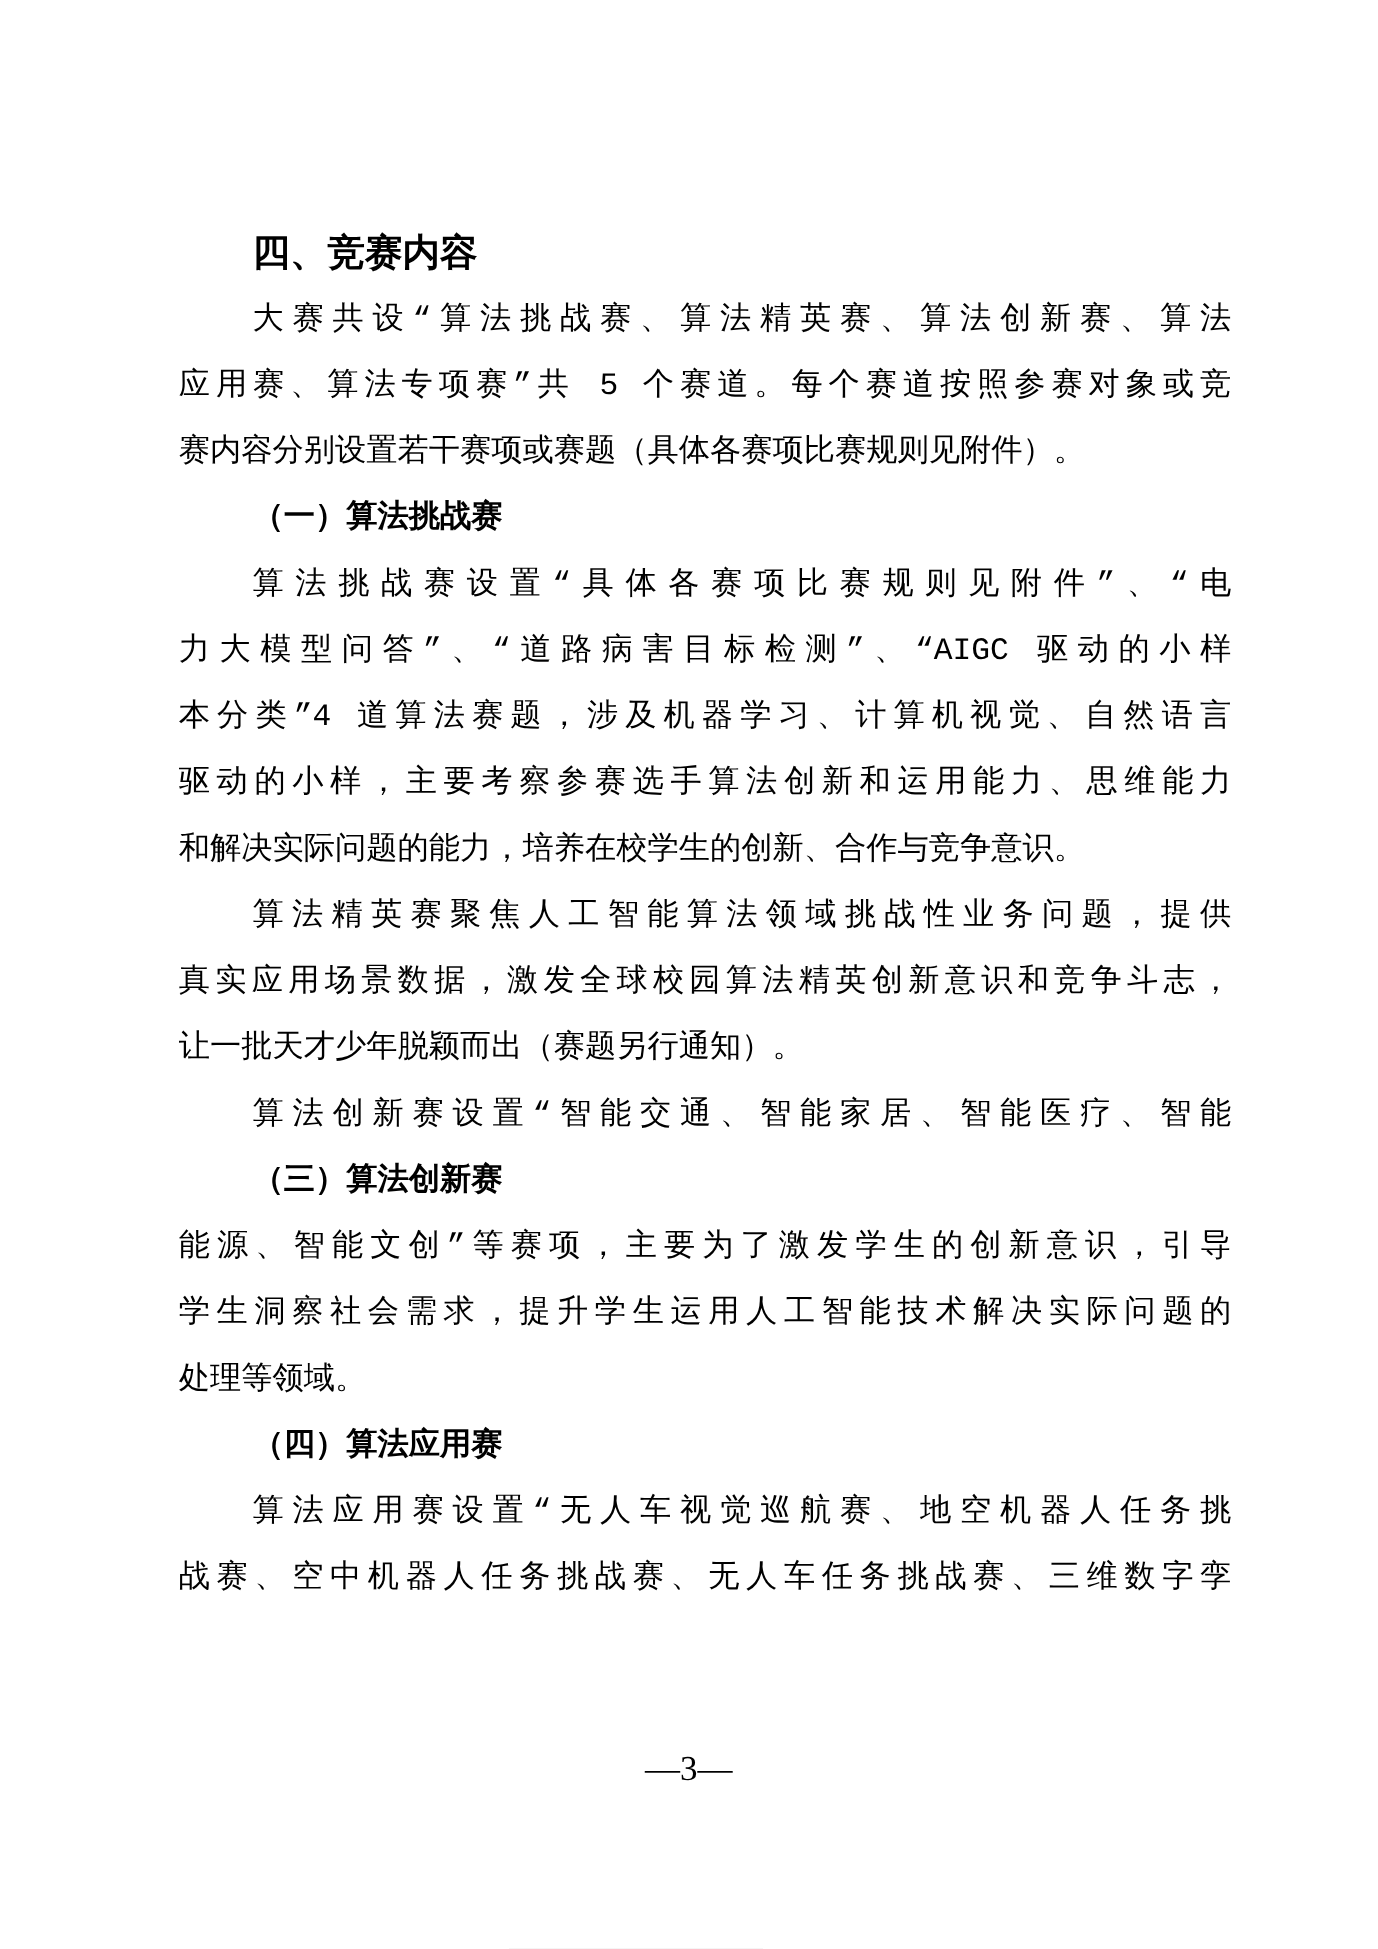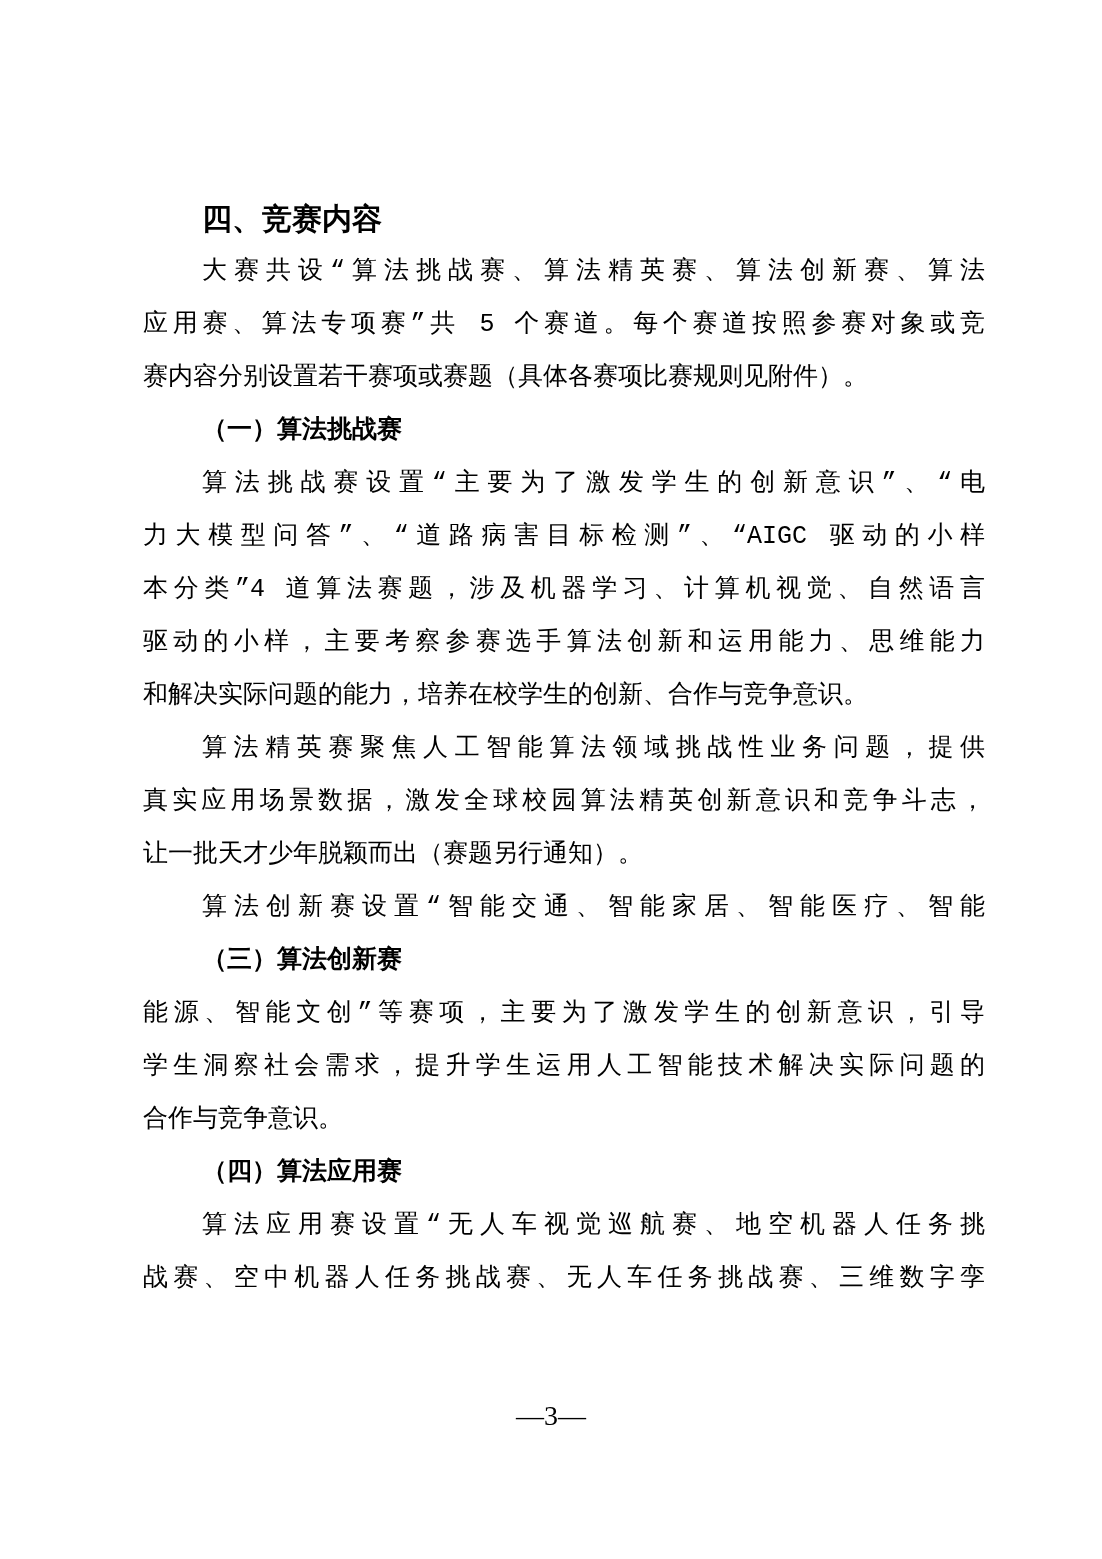--- a/index.html
+++ b/index.html
@@ -12,21 +12,21 @@
     width: 1102px;
     height: 1559px;
     background: #ffffff;
     margin: 0 auto;
     overflow: hidden;
     color: #000000;
   }
   .doc {
     position: absolute;
     left: 143px;
-    top: 192px;
+    top: 176px;
     width: 842px;
   }
   .line {
     display: block;
     height: 53px;
     line-height: 53px;
     font-size: 25px;
     font-family: Liberation Mono, monospace;
     color: #000000;
     white-space: nowrap;
@@ -62,31 +62,31 @@
 </head>
 <body>
 
 <div class="page">
   <div class="doc">
       <div class="line line-heading indent">四、竞赛内容</div>
       <div class="line line-body indent justify">大赛共设“算法挑战赛、算法精英赛、算法创新赛、算法</div>
       <div class="line line-body justify">应用赛、算法专项赛”共 5 个赛道。每个赛道按照参赛对象或竞</div>
       <div class="line line-body">赛内容分别设置若干赛项或赛题（具体各赛项比赛规则见附件）。</div>
       <div class="line line-subheading indent">（一）算法挑战赛</div>
-      <div class="line line-body indent justify">算法挑战赛设置“主要为了激发学生的创新意识”、“电</div>
+      <div class="line line-body indent justify">算法挑战赛设置“具体各赛项比赛规则见附件”、“电</div>
       <div class="line line-body justify">力大模型问答”、“道路病害目标检测”、“AIGC 驱动的小样</div>
       <div class="line line-body justify">本分类”4 道算法赛题，涉及机器学习、计算机视觉、自然语言</div>
       <div class="line line-body justify">驱动的小样，主要考察参赛选手算法创新和运用能力、思维能力</div>
       <div class="line line-body">和解决实际问题的能力，培养在校学生的创新、合作与竞争意识。</div>
       <div class="line line-body indent justify">算法精英赛聚焦人工智能算法领域挑战性业务问题，提供</div>
       <div class="line line-body justify">真实应用场景数据，激发全球校园算法精英创新意识和竞争斗志，</div>
       <div class="line line-body">让一批天才少年脱颖而出（赛题另行通知）。</div>
       <div class="line line-body indent justify">算法创新赛设置“智能交通、智能家居、智能医疗、智能</div>
       <div class="line line-subheading indent">（三）算法创新赛</div>
       <div class="line line-body justify">能源、智能文创”等赛项，主要为了激发学生的创新意识，引导</div>
       <div class="line line-body justify">学生洞察社会需求，提升学生运用人工智能技术解决实际问题的</div>
-      <div class="line line-body">合作与竞争意识。</div>
+      <div class="line line-body">处理等领域。</div>
       <div class="line line-subheading indent">（四）算法应用赛</div>
       <div class="line line-body indent justify">算法应用赛设置“无人车视觉巡航赛、地空机器人任务挑</div>
       <div class="line line-body justify">战赛、空中机器人任务挑战赛、无人车任务挑战赛、三维数字孪</div>
     </div>
   <div class="page-number">—3—</div>
 </div>
 
 </body></html>

